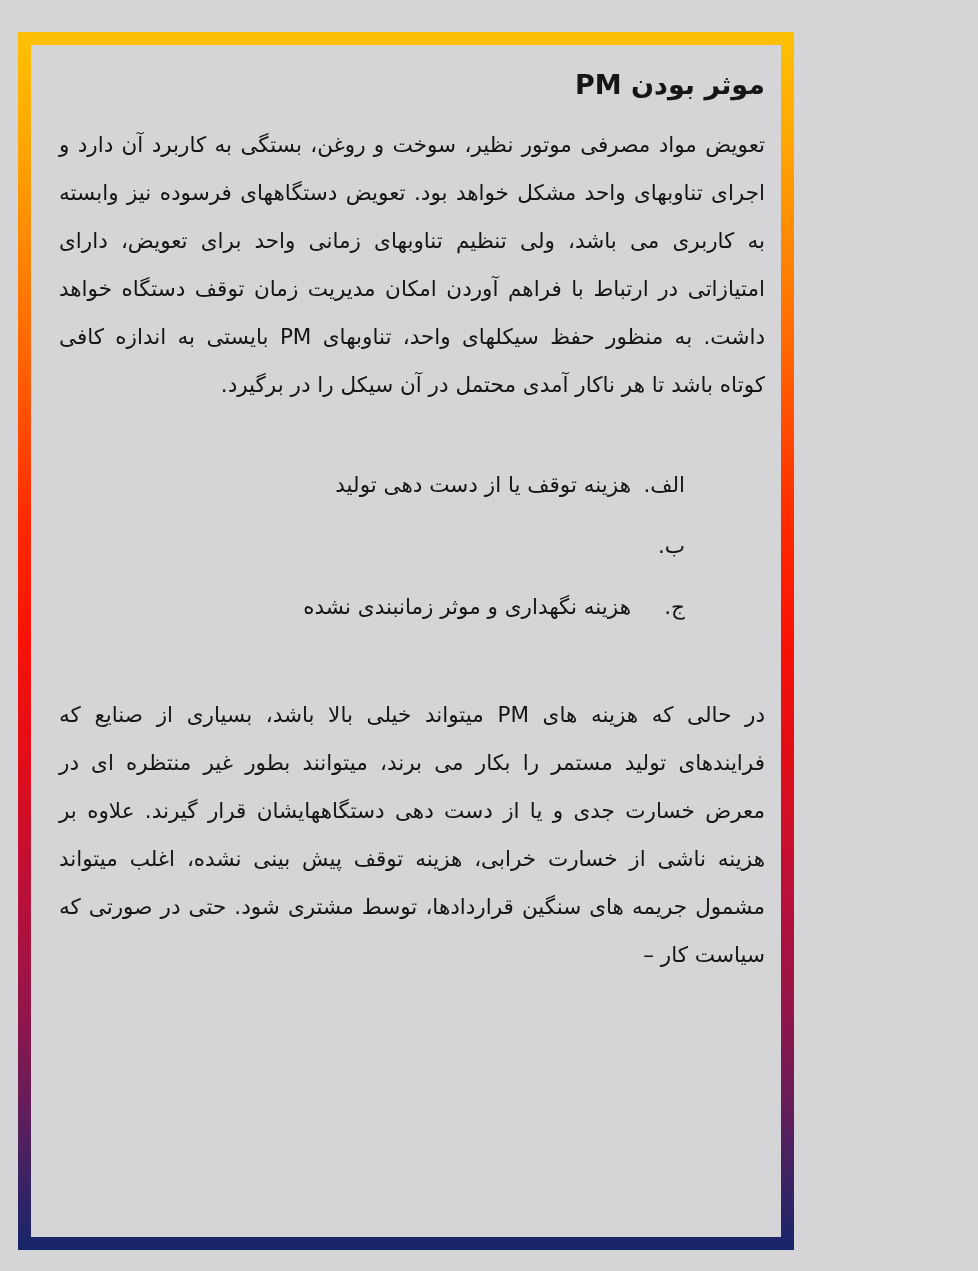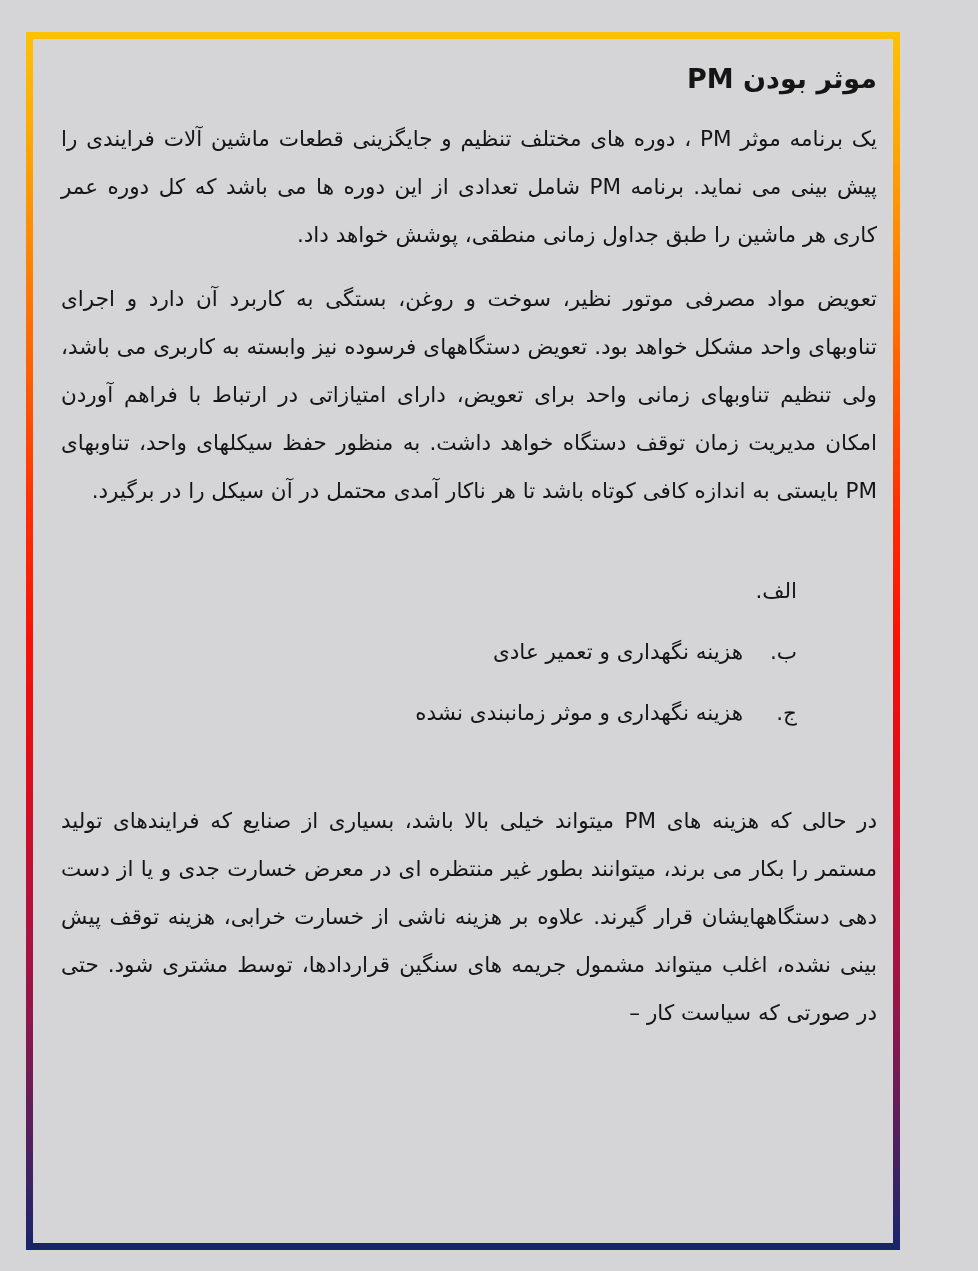--- a/index.html
+++ b/index.html
@@ -12,28 +12,27 @@
     position: relative;
     width: 978px;
     height: 1271px;
     background: #d5d5d7;
     overflow: hidden;
   }
   .frame {
     position: absolute;
     left: 18px;
     top: 32px;
-    width: 874px;
+    width: 776px;
     height: 1218px;
     box-sizing: border-box;
-    padding: 7px;
+    padding: 13px;
     
     background: linear-gradient(180deg, #fdc104 0%, #fe8e05 16%, #ff2b01 40%,
                 #f81206 50%, #bc1038 70%, #661d59 88%, #17256a 100%);
-    margin-left: 8px;
   }
   .content {
     box-sizing: border-box;
     width: 100%;
     height: 100%;
     background: #d5d5d7;
     direction: rtl;
     color: #151515;
     padding: 18px 16px 10px 28px;
     overflow: hidden;
@@ -73,32 +72,31 @@
 </style>
 </head>
 <body style="background: rgb(213, 213, 215);">
 
 <div class="slide">
   <div class="frame" style="background: linear-gradient(rgb(253, 193, 4) 0%, rgb(253, 170, 4) 8%, rgb(254, 142, 5) 16%, rgb(255, 95, 2) 28%, rgb(255, 43, 1) 40%, rgb(248, 18, 6) 50%, rgb(224, 13, 25) 60%, rgb(188, 16, 56) 70%, rgb(149, 21, 73) 80%, rgb(102, 29, 89) 88%, rgb(61, 35, 100) 94%, rgb(23, 37, 106) 100%);">
     <div class="content" style="background: rgb(213, 213, 215); color: rgb(21, 21, 21);">
 
       <h1 class="title">موثر بودن PM</h1>
 
-      <p class="para">یک برنامه موثر PM ، دوره های مختلف تنظیم و جایگزینی قطعات ماشین آلات فرایندی را پیش بینی می نماید. برنامه  PM  شامل تعدادی از این دوره ها می باشد که کل دوره عمر کاری هر ماشین را طبق جداول زمانی منطقی، پوشش خواهد داد.</p>
 
       <p class="para">تعویض مواد مصرفی موتور نظیر، سوخت و روغن، بستگی به کاربرد آن دارد و اجرای تناوبهای واحد مشکل خواهد بود. تعویض دستگاههای فرسوده نیز وابسته به کاربری می باشد، ولی تنظیم تناوبهای زمانی واحد برای تعویض، دارای امتیازاتی در ارتباط با فراهم آوردن امکان مدیریت زمان توقف دستگاه خواهد داشت. به منظور حفظ سیکلهای واحد، تناوبهای  PM  بایستی به اندازه کافی کوتاه باشد تا هر ناکار آمدی محتمل در آن سیکل را در برگیرد.</p>
 
 
       <div class="cost-list">
         <div class="list-item">
           <span class="list-marker">الف.</span>
+          <span class="list-text">هزینه توقف یا از دست دهی تولید</span>
         </div>
         <div class="list-item">
           <span class="list-marker">ب.</span>
-          <span class="list-text">هزینه نگهداری و تعمیر عادی</span>
         </div>
         <div class="list-item">
           <span class="list-marker">ج.</span>
           <span class="list-text">هزینه نگهداری و موثر زمانبندی نشده</span>
         </div>
       </div>
 
       <p class="para closing">در حالی که هزینه های  PM  میتواند خیلی بالا باشد، بسیاری از صنایع که فرایندهای تولید مستمر را بکار می برند، میتوانند بطور غیر منتظره ای در معرض خسارت جدی و یا از دست دهی دستگاههایشان قرار گیرند. علاوه بر هزینه ناشی از خسارت خرابی، هزینه توقف پیش بینی نشده، اغلب میتواند مشمول جریمه های سنگین قراردادها، توسط مشتری شود. حتی در صورتی که سیاست کار –</p>
 
     </div>

